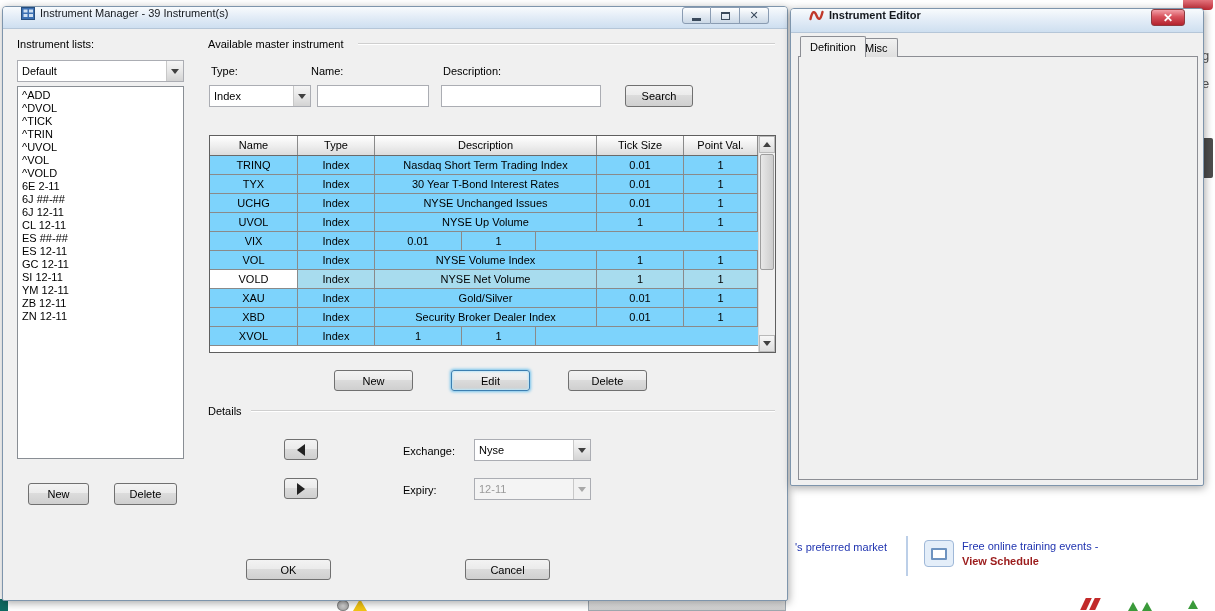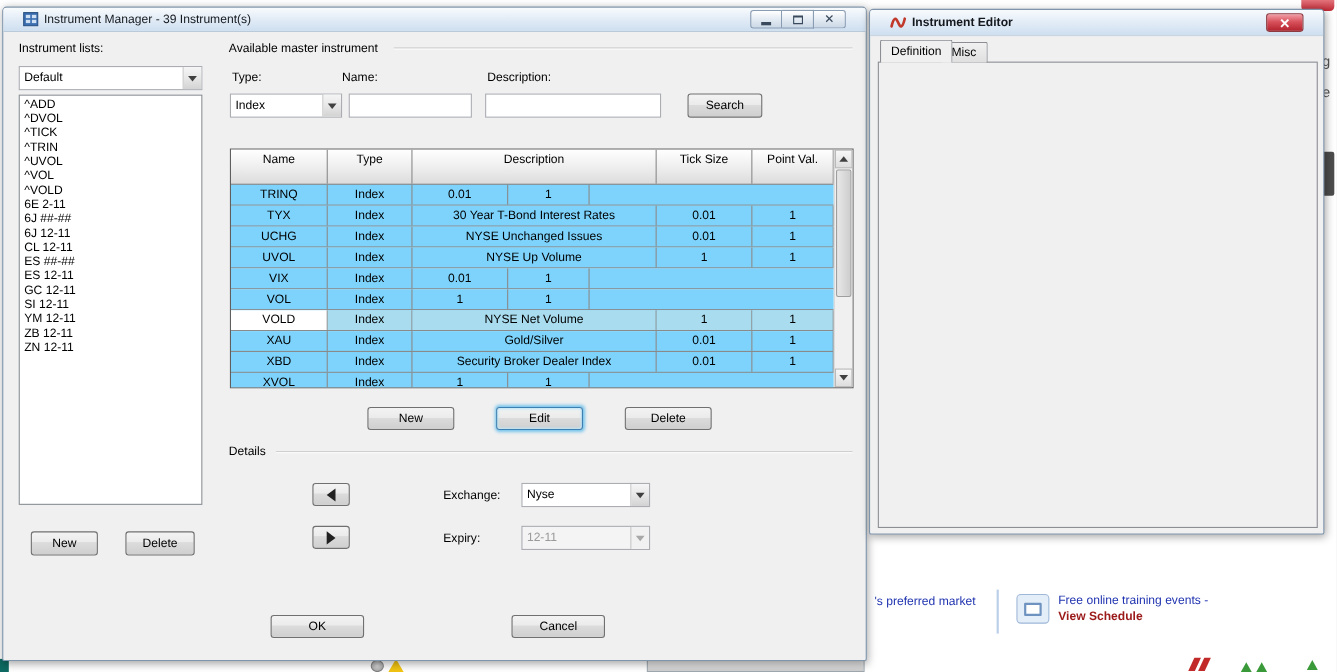--- a/index.html
+++ b/index.html
@@ -3,21 +3,21 @@
 <meta charset="utf-8">
 <style>
 *{margin:0;padding:0;box-sizing:border-box}
 html,body{width:1215px;height:611px}
 body{position:relative;overflow:hidden;background:#fff;font-family:"Liberation Sans",sans-serif;font-size:11px;color:#000}
 .frag{position:absolute;z-index:1}
 
 .window{position:absolute;background:#F0F0F0;border:1px solid #7E95AC;border-radius:4px 4px 2px 2px;box-shadow:1px 2px 8px rgba(0,0,0,.35)}
 #manager{left:2px;top:6px;width:786px;height:595px;z-index:10}
 #editor{left:790px;top:8px;width:414px;height:478px;z-index:20}
-.titlebar{position:relative;height:22px;border-radius:3px 3px 0 0;background:linear-gradient(#F8FBFD,#E4EDF7 45%,#CEDFF0);border-bottom:1px solid #B5C6D8;display:flex;align-items:center;gap:5px;padding:0 18px}
+.titlebar{position:relative;height:22px;border-radius:3px 3px 0 0;background:linear-gradient(#F8FBFD,#E4EDF7 45%,#CEDFF0);border-bottom:1px solid #B5C6D8;display:flex;align-items:flex-start;gap:5px;padding:0 18px}
 #editor .titlebar{height:24px}
 .title-text{white-space:nowrap;color:#15191E}
 #editor .title-text{font-weight:bold}
 .capbtns{margin-left:auto;display:flex}
 .capbtn{width:29px;height:17px;border:1px solid #8A9CB2;background:linear-gradient(#FFFFFF,#E6EDF4 45%,#CBD8E6);display:flex;align-items:center;justify-content:center;color:#3A4A5C;font-size:11px}
 .capbtn.first{border-radius:3px 0 0 3px}
 .capbtn.last{border-radius:0 3px 3px 0}
 .capbtn+.capbtn{border-left:none}
 .glyph-min{width:9px;height:3px;background:#3A4A5C;margin-top:8px}
 .glyph-max{width:9px;height:8px;border:1px solid #3A4A5C;border-top:2px solid #3A4A5C}
@@ -54,21 +54,21 @@
 
 .listbox{position:absolute;border:1px solid #898E94;background:#fff;overflow:hidden;padding:2px 1px}
 .listbox .li{height:13px;line-height:13px;padding:0 3px;white-space:nowrap}
 
 .mtable{position:absolute;border:1px solid #5F5F5F;background:#fff;overflow:hidden}
 .mgrid{margin-right:17px}
 .mrow{display:flex;border-bottom:1px solid #8A8A8A;background:#7dd3fc}
 .mrow .c{border-right:1px solid #8A8A8A;padding:0 3px;text-align:center;overflow:hidden;white-space:nowrap}
 .mdata{height:19px}
 .mdata .c{line-height:18px}
-.mhead{height:32px;background:linear-gradient(#FFFFFF,#EDEDED 55%,#DCDCDC);border-bottom:1px solid #6A6A6A}
+.mhead{height:20px;background:linear-gradient(#FFFFFF,#EDEDED 55%,#DCDCDC);border-bottom:1px solid #6A6A6A}
 .mhead .c{line-height:19px}
 .c0{width:88px}.c1{width:77px}.c2{width:222px}.c3{width:87px}.c4{width:74px}
 .mdata.selected .c{background:#A8DCEE}
 .mdata.selected .c0{background:#FFFFFF}
 
 .vscroll{position:absolute;width:17px;background:#F0F0F0;border-left:1px solid #D9D9D9;display:flex;flex-direction:column}
 .vscroll .sarr{height:17px;border:1px solid #B9B9B9;background:linear-gradient(#F7F7F7,#DEDEDE);display:flex;align-items:center;justify-content:center}
 .vscroll .track{flex:1;position:relative}
 .vscroll .thumb{position:absolute;left:1px;right:1px;background:linear-gradient(90deg,#E8E8E8,#CDCDCD);border:1px solid #9E9E9E;border-radius:2px}
 
@@ -185,20 +185,21 @@
       <div class="mrow mhead">
         <div class="c c0">Name</div>
         <div class="c c1">Type</div>
         <div class="c c2">Description</div>
         <div class="c c3">Tick Size</div>
         <div class="c c4">Point Val.</div>
       </div>
       <div class="mrow mdata">
           <div class="c c0">TRINQ</div>
           <div class="c c1">Index</div>
+          <div class="c c2">Nasdaq Short Term Trading Index</div>
           <div class="c c3">0.01</div>
           <div class="c c4">1</div>
         </div>
         <div class="mrow mdata">
           <div class="c c0">TYX</div>
           <div class="c c1">Index</div>
           <div class="c c2">30 Year T-Bond Interest Rates</div>
           <div class="c c3">0.01</div>
           <div class="c c4">1</div>
         </div>
@@ -218,20 +219,21 @@
         </div>
         <div class="mrow mdata">
           <div class="c c0">VIX</div>
           <div class="c c1">Index</div>
           <div class="c c3">0.01</div>
           <div class="c c4">1</div>
         </div>
         <div class="mrow mdata">
           <div class="c c0">VOL</div>
           <div class="c c1">Index</div>
+          <div class="c c2">NYSE Volume Index</div>
           <div class="c c3">1</div>
           <div class="c c4">1</div>
         </div>
         <div class="mrow mdata selected">
           <div class="c c0">VOLD</div>
           <div class="c c1">Index</div>
           <div class="c c2">NYSE Net Volume</div>
           <div class="c c3">1</div>
           <div class="c c4">1</div>
         </div>

